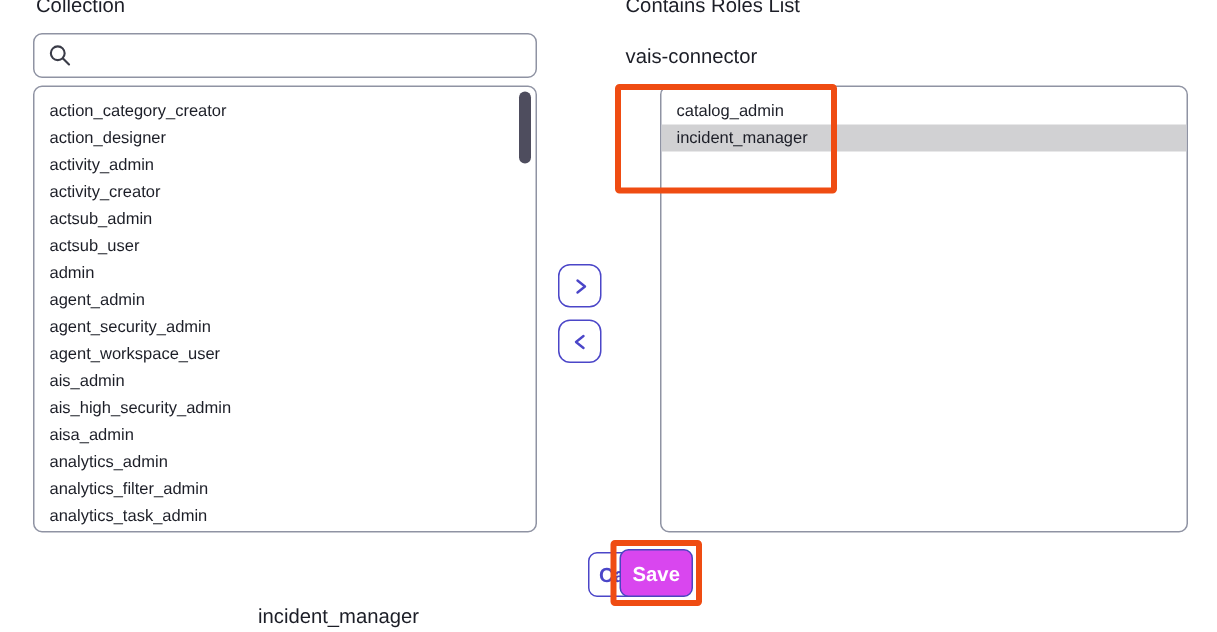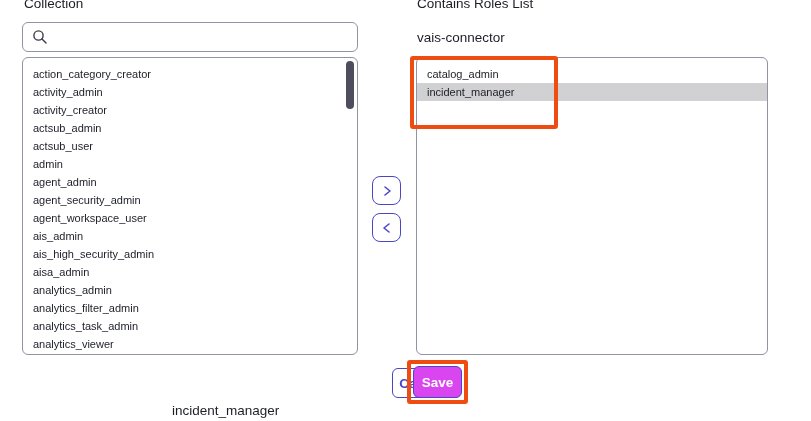--- a/index.html
+++ b/index.html
@@ -13,21 +13,21 @@
   .search-box { position:absolute; left:22px; top:22px; width:336px; height:30px;
     border:1.3px solid #8f93a3; border-radius:6px; background:#fff; display:flex; align-items:center; }
   .search-box input { border:none; outline:none; flex:1; height:100%; font-size:13.5px;
     font-family:"Liberation Sans", sans-serif; background:transparent; }
   .search-icon { width:16px; height:16px; margin:0 6px 0 9px; flex:0 0 auto; }
 
   
   .listbox { position:absolute; background:#fff; border:1.3px solid #8f93a3; border-radius:6px;
     overflow:hidden; padding-top:7px; }
   .listbox.left  { left:22px;  top:57px; width:336px; height:298px; }
-  .listbox.right { left:416px; top:57px; width:352px; height:298px; }
+  .listbox.right { left:440px; top:57px; width:352px; height:298px; }
   .opt { position:relative; height:18px; line-height:18px; font-size:11px;
     padding-left:10px; white-space:nowrap; }
   .opt.selected { background:#d1d1d3; }
 
   .scroll-thumb { position:absolute; top:3px; right:3px; width:8px; height:48px;
     background:#4e4d5e; border-radius:4px; }
 
   
   .move-btn { position:absolute; left:372px; width:29px; height:29px; background:#fff;
     border:1.5px solid #4b46c8; border-radius:8px; display:flex; align-items:center; justify-content:center;
@@ -64,20 +64,21 @@
   <div class="search-box">
     <svg class="search-icon" viewBox="0 0 16 16">
       <circle cx="6.5" cy="6.5" r="4.6" fill="none" stroke="#3a3c48" stroke-width="1.4"></circle>
       <line x1="10" y1="10" x2="14" y2="14" stroke="#3a3c48" stroke-width="1.4" stroke-linecap="round"></line>
     </svg>
     <input type="text" placeholder="" style="">
   </div>
 
   <div class="listbox left">
     <div class="opt">action_category_creator</div>
+    <div class="opt">action_designer</div>
     <div class="opt">activity_admin</div>
     <div class="opt">activity_creator</div>
     <div class="opt">actsub_admin</div>
     <div class="opt">actsub_user</div>
     <div class="opt">admin</div>
     <div class="opt">agent_admin</div>
     <div class="opt">agent_security_admin</div>
     <div class="opt">agent_workspace_user</div>
     <div class="opt">ais_admin</div>
     <div class="opt">ais_high_security_admin</div>

